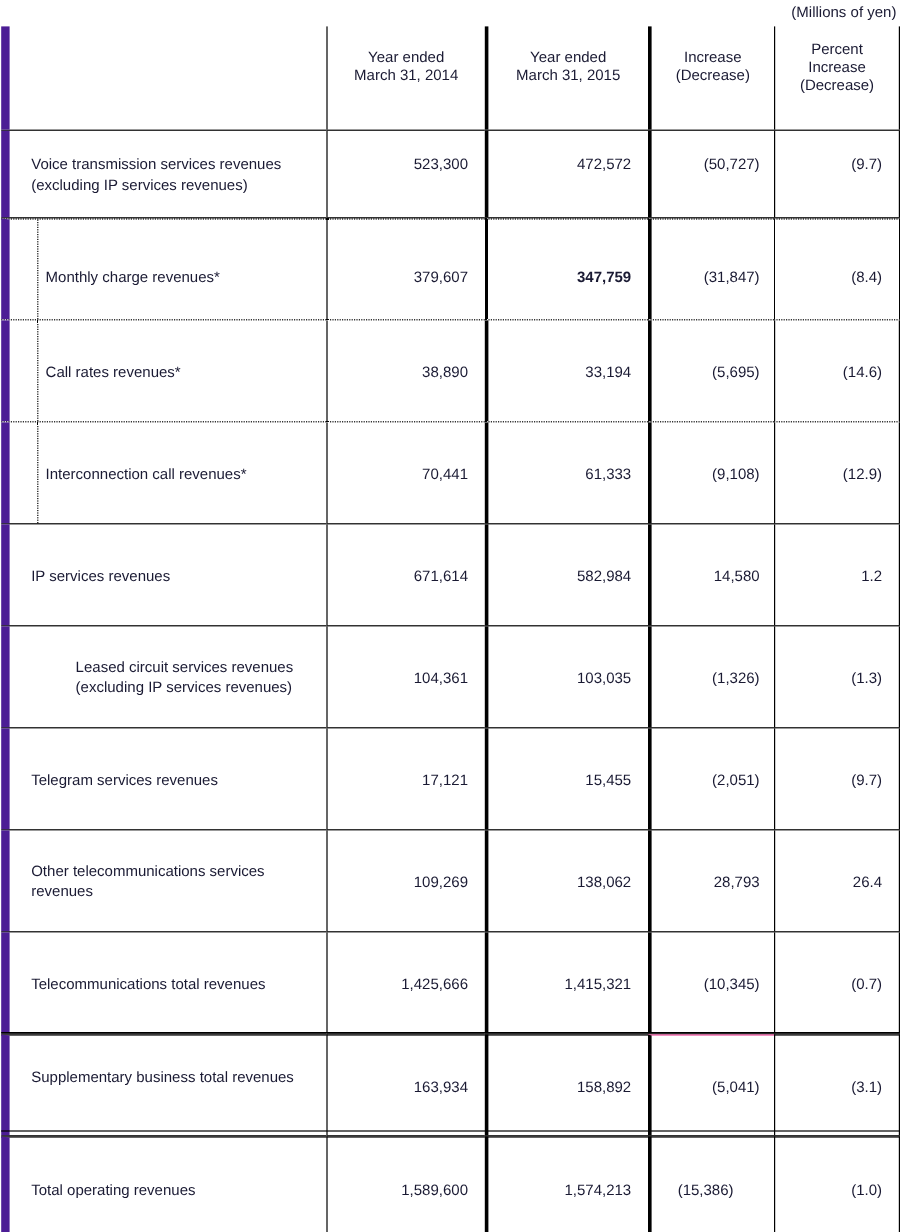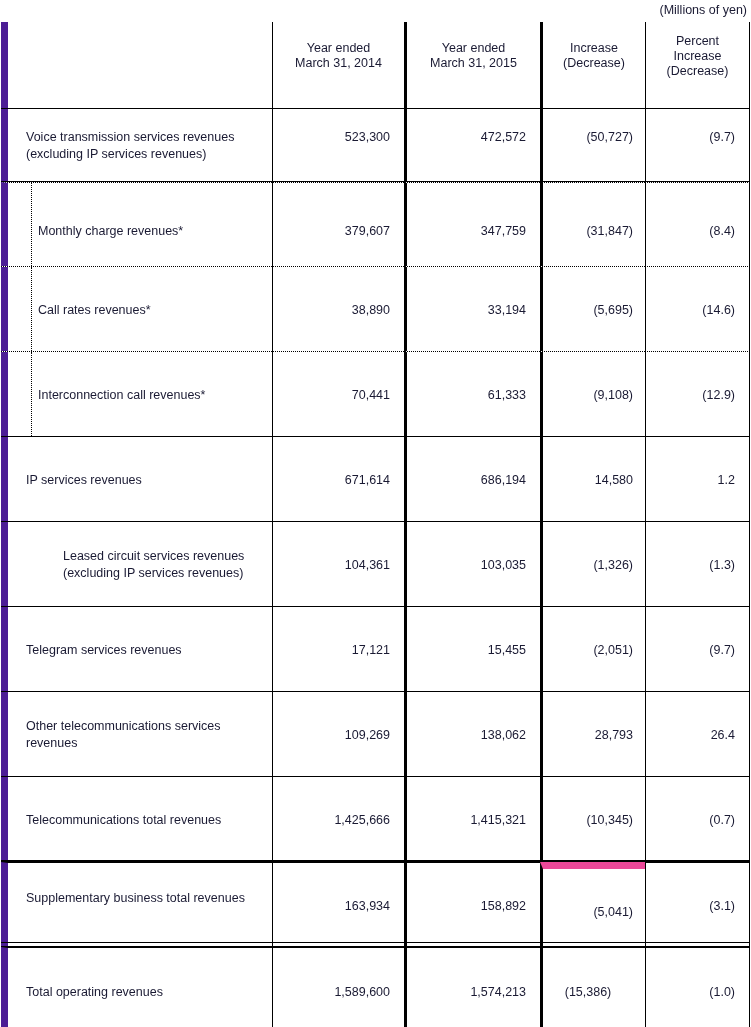--- a/index.html
+++ b/index.html
@@ -203,21 +203,21 @@
           <div class="indent-guide"></div>
           <div class="lbl" style="padding-top:40px;">Monthly charge revenues*</div>
         </div>
           </td>
         <td>
             <div class="cell" style="height:84px;border-top:1px dotted #000;">
           <div class="num" style="padding-top:40px;">379,607</div>
         </div>
           </td>
         <td>
-            <div class="cell emph-l" style="height:84px;border-top:1px dotted #000;">
+            <div class="cell emph-l" style="height:84px;border-top:1px dotted #000;font-weight:bold;">
           <div class="num" style="padding-top:40px;">347,759</div>
         </div>
           </td>
         <td>
             <div class="cell emph-r" style="height:84px;border-top:1px dotted #000;">
           <div class="num p-inc" style="padding-top:40px;">(31,847)</div>
         </div>
           </td>
         <td>
             <div class="cell last" style="height:84px;border-top:1px dotted #000;">
@@ -290,21 +290,21 @@
           <div class="lbl" style="padding-top:35px;">IP services revenues</div>
         </div>
           </td>
         <td>
             <div class="cell" style="height:84px;">
           <div class="num" style="padding-top:35px;">671,614</div>
         </div>
           </td>
         <td>
             <div class="cell emph-l" style="height:84px;">
-          <div class="num" style="padding-top:35px;">686,194</div>
+          <div class="num" style="padding-top:35px;">582,984</div>
         </div>
           </td>
         <td>
             <div class="cell emph-r" style="height:84px;">
           <div class="num p-inc" style="padding-top:35px;">14,580</div>
         </div>
           </td>
         <td>
             <div class="cell last" style="height:84px;">
           <div class="num p-pct" style="padding-top:35px;">1.2</div>
@@ -436,21 +436,21 @@
             <div class="cell" style="height:84px;border-top:1px solid #000;">
           <div class="num" style="padding-top:35px;">163,934</div>
         </div>
           </td>
         <td>
             <div class="cell emph-l" style="height:84px;border-top:1px solid #000;">
           <div class="num" style="padding-top:35px;">158,892</div>
         </div>
           </td>
         <td>
-            <div class="cell emph-r" style="height:84px;border-top:7px solid #ec4899;">
+            <div class="cell emph-r" style="height:84px;border-top:1px solid #ec4899;">
           <div class="num p-inc" style="padding-top:35px;">(5,041)</div>
         </div>
           </td>
         <td>
             <div class="cell last" style="height:84px;border-top:1px solid #000;">
           <div class="num p-pct" style="padding-top:35px;">(3.1)</div>
         </div>
           </td>
       </tr>
 

